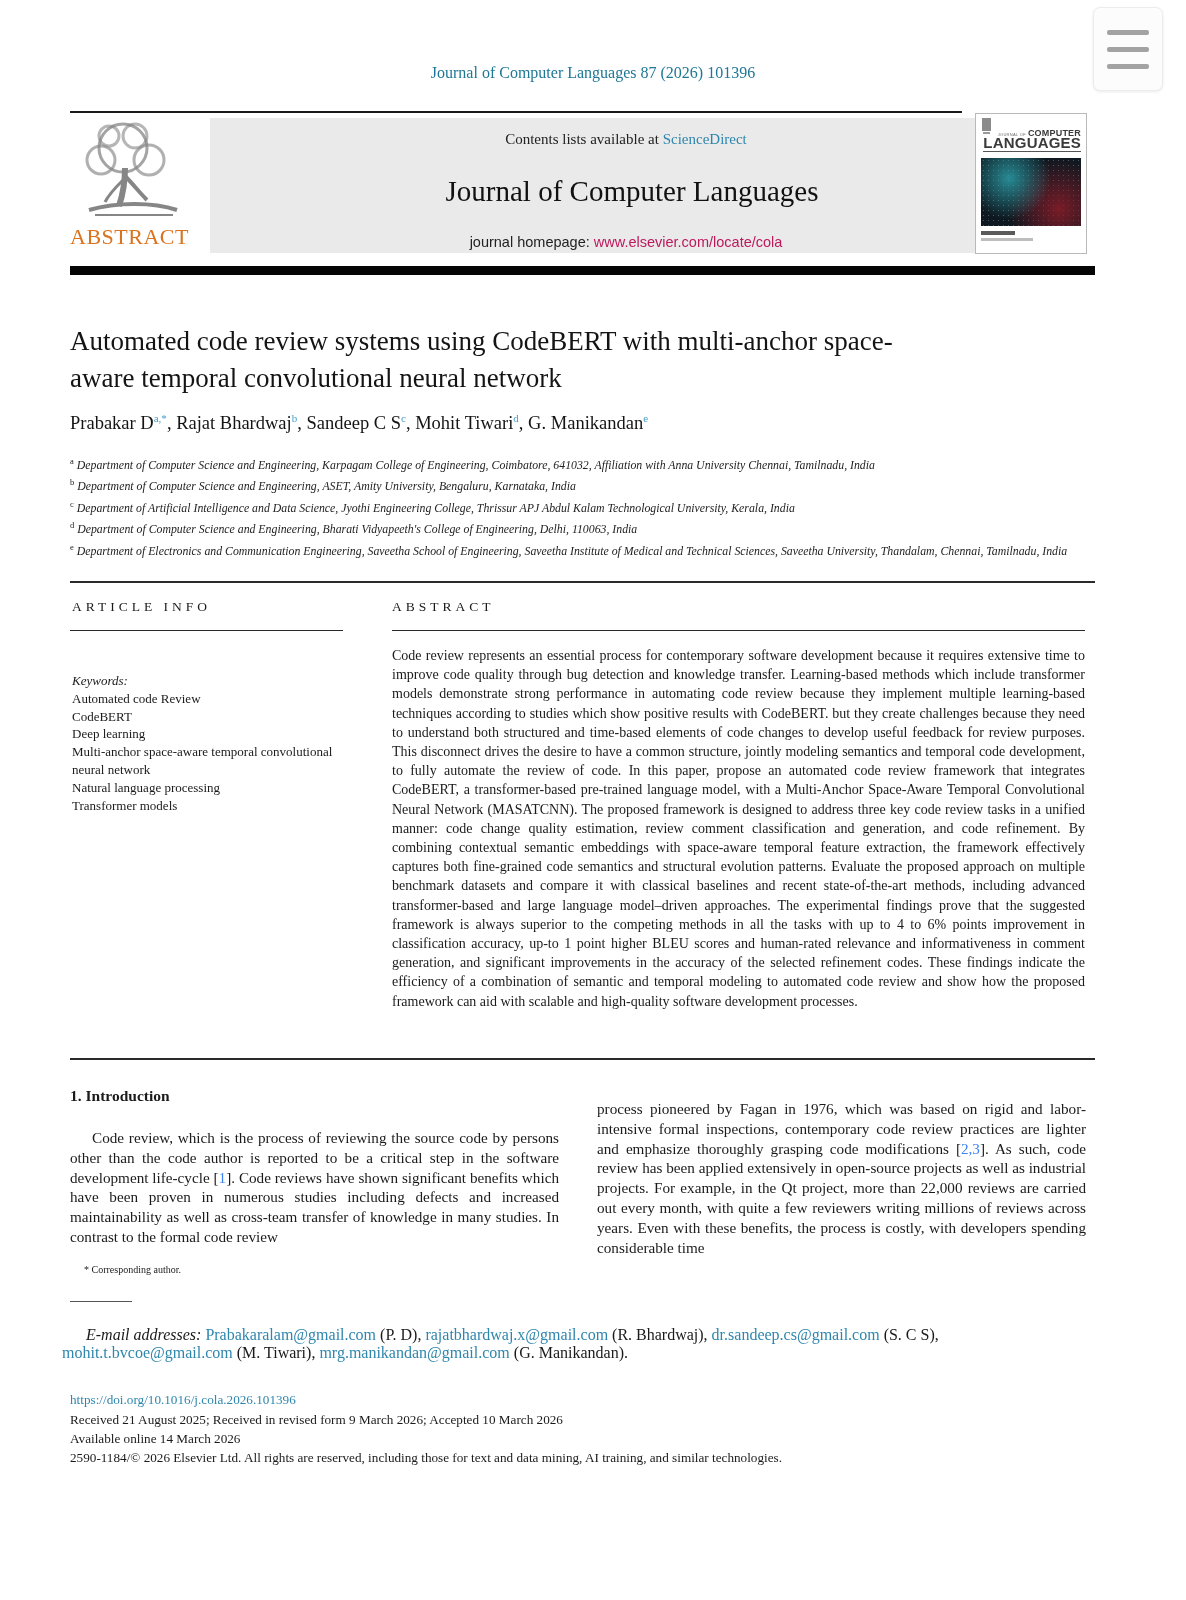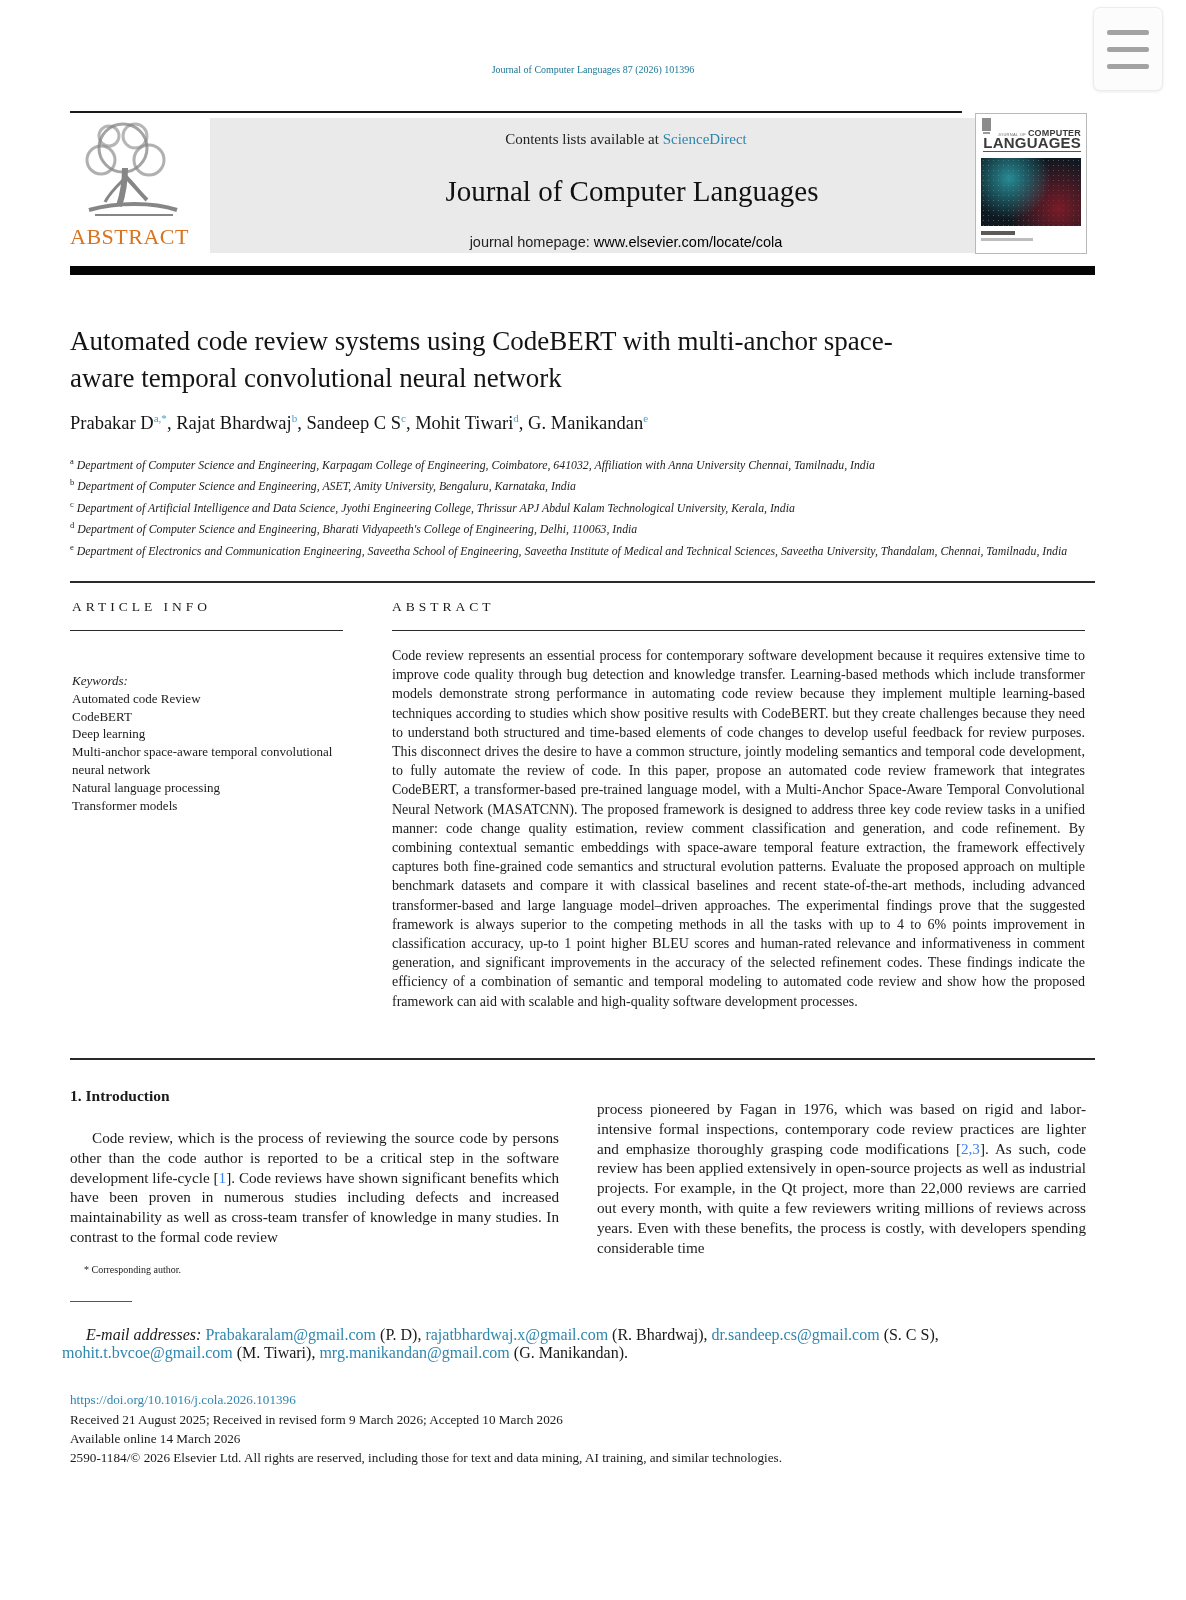--- a/index.html
+++ b/index.html
@@ -6,21 +6,21 @@
   body { background:#ffffff; }
   .page {
     position:relative; width:1186px; height:1600px; background:#ffffff;
     font-family:"Liberation Serif","DejaVu Serif",serif; color:#1a1a1a;
     overflow:hidden;
   }
   a { text-decoration:none; cursor:pointer; }
 
   
   .citation { position:absolute; top:64px; left:0; width:100%; text-align:center;
-    font-size:10px; color:#1e7795; }
+    font-size:16px; color:#1e7795; }
 
   
   .menu-btn { position:absolute; top:7px; left:1093px; width:70px; height:84px;
     background:#fcfcfc; border:1px solid #ececec; border-radius:7px;
     box-shadow:0 1px 3px rgba(0,0,0,0.08);
     display:flex; flex-direction:column; justify-content:center; align-items:center; gap:12px; }
   .menu-btn .bar { width:42px; height:5px; background:#a3a3a3; border-radius:2px; }
 
   
   .rule-top { position:absolute; top:111px; left:70px; width:892px; height:2px; background:#1a1a1a; }
@@ -28,21 +28,21 @@
   .elsevier svg { display:block; margin:0 auto; }
   .elsevier .els-word { font-size:22px; color:#d9731f; letter-spacing:0.5px; text-align:left;
     font-family:"Liberation Serif",serif; margin-top:2px; }
   .banner-box { position:absolute; top:118px; left:210px; width:832px; height:135px;
     background:#eaeaea; text-align:center; }
   .banner-box .contents-line { margin-top:13px; font-size:15px; color:#222; }
   .banner-box .contents-line a { color:#2f86ad; }
   .banner-box .jtitle { margin-top:27px; font-size:29px; color:#111;margin-left:12px; }
   .banner-box .homepage { margin-top:26px; font-size:14.5px; color:#222;
     font-family:"Liberation Sans","DejaVu Sans",sans-serif; }
-  .banner-box .homepage a { color:#000000;text-align:right; }
+  .banner-box .homepage a { color:#be185d;text-align:right; }
 
   
   .cover { position:absolute; top:113px; left:975px; width:112px; height:141px;
     background:#ffffff; border:1px solid #b9b9b9; padding:4px 5px; }
   .cover .cov-top { position:relative; height:40px; }
   .cover .cov-mark { position:absolute; left:1px; top:0; width:9px; height:13px; background:#8b8b8b; }
   .cover .cov-mark:after { content:""; position:absolute; left:1px; top:14px; width:7px; height:2px; background:#9a9a9a; }
   .cover .cov-title { position:absolute; right:0; top:9px; text-align:right;
     font-family:"Liberation Sans",sans-serif; color:#3a3a3a; line-height:8px; }
   .cover .cov-journal-of { font-size:4px; letter-spacing:0.3px; display:inline; margin-right:2px; color:#6a6a6a; }

